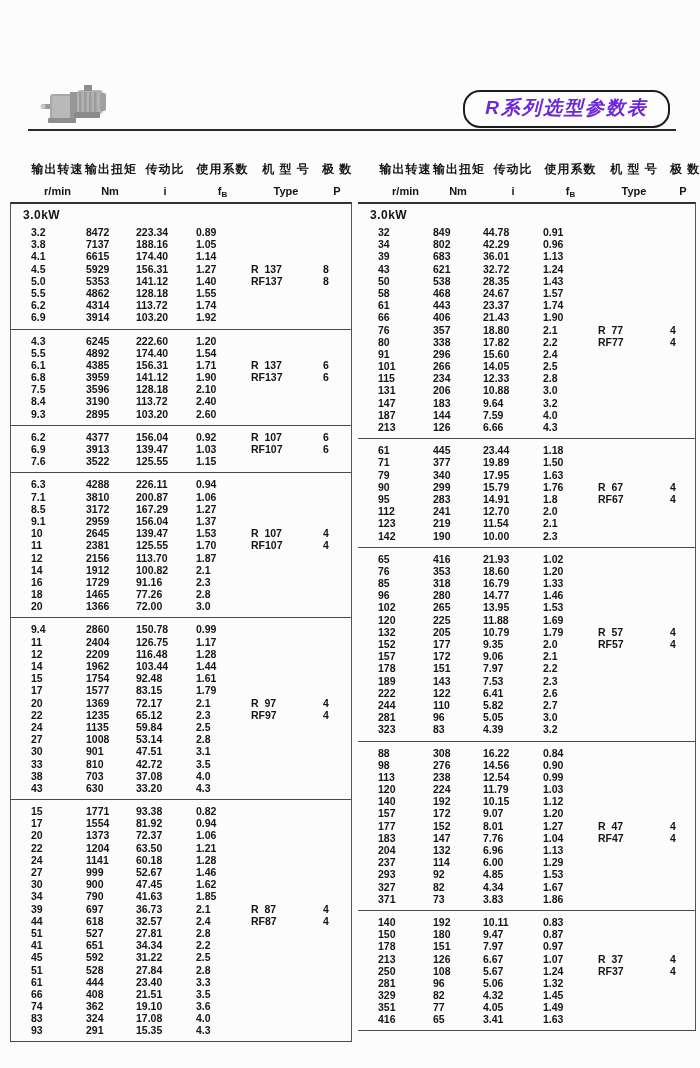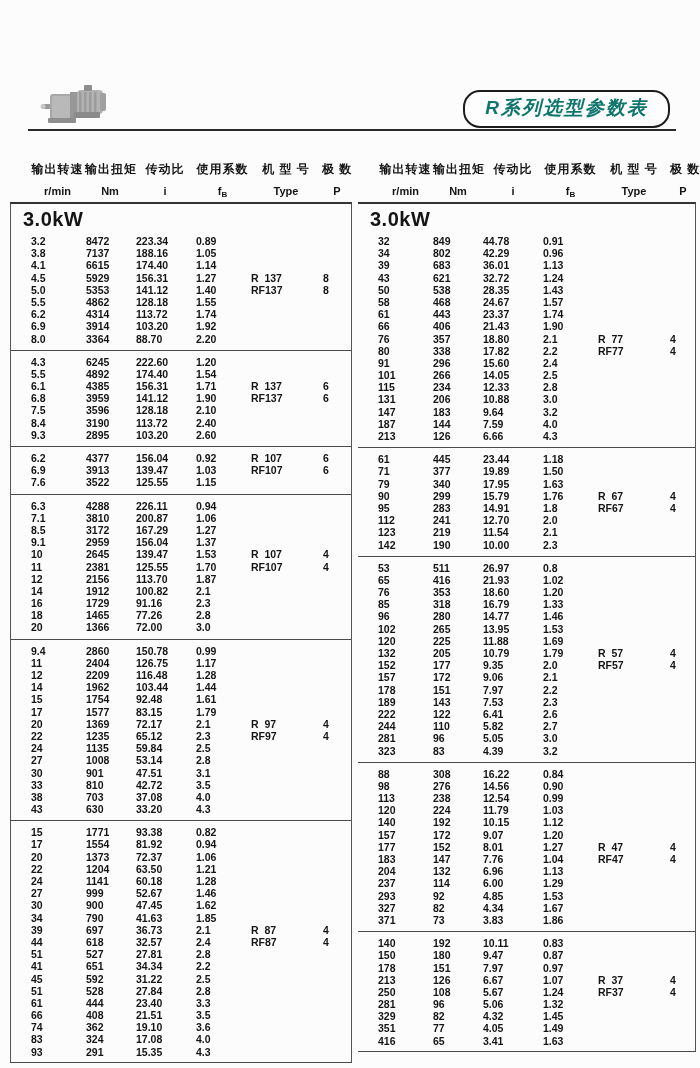--- a/index.html
+++ b/index.html
@@ -8,21 +8,21 @@
     background:#fcfcfc;color:#141414;
     font-family:"Liberation Sans","DejaVu Sans",sans-serif;
     -webkit-font-smoothing:antialiased;
   }
   .motor{position:absolute;left:40px;top:82px;width:76px;height:48px;}
   .title-badge{
     position:absolute;right:30px;top:90px;
     border:2px solid #1c1c1c;border-radius:17px;
     padding:3px 20px 5px 20px;
     font-size:19px;font-weight:bold;font-style:italic;letter-spacing:2px;
-    color:#0f766e;background:#fdfdfd;white-space:nowrap;
+    color:#6d28d9;background:#fdfdfd;white-space:nowrap;
   }
   .page-rule{position:absolute;top:129px;left:28px;right:24px;height:2px;background:#2a2a2a;}
   .tables-wrap{position:absolute;top:158px;left:10px;display:flex;gap:6px;}
   .tcol{width:342px;}
   .tcol.right{width:338px;}
   .thead{padding-left:0;}
   .hrow{
     display:grid;grid-template-columns:55px 50px 60px 55px 72px 1fr;
     padding-left:20px;height:22px;line-height:22px;
   }
@@ -30,21 +30,21 @@
   .hrow.zh .hc{font-size:12px;letter-spacing:1px;}
   .hrow.un .hc{font-size:11px;}
   .sub{font-size:8px;vertical-align:-2px;}
   .tbody{
     border-top:2px solid #333;
     border-bottom:1.5px solid #4a4a4a;
     padding-bottom:3px;
   }
   .tcol.left .tbody{border-left:1px solid #555;border-right:1px solid #555;}
   .tcol.right .tbody{border-right:1px solid #555;}
-  .kw{font-size:20px;font-weight:bold;padding:4px 0 3px 12px;letter-spacing:0.5px;}
+  .kw{font-size:12px;font-weight:bold;padding:4px 0 3px 12px;letter-spacing:0.5px;}
   .grp{padding:1px 0;}
   .sep{border:none;border-top:1px solid #4a4a4a;margin:4px 0;}
   .row{
     display:grid;grid-template-columns:55px 50px 60px 55px 72px 1fr;
     padding-left:20px;height:12.2px;line-height:12.2px;
     font-size:10.5px;font-weight:bold;white-space:pre;
   }
   .row .cell{text-align:left;}
 </style>
 </head>
@@ -99,21 +99,20 @@
       <div>
           <div class="grp">
             <div class="row"><div class="cell speed">3.2</div><div class="cell torque">8472</div><div class="cell ratio">223.34</div><div class="cell factor">0.89</div><div class="cell type"></div><div class="cell poles"></div></div>
             <div class="row"><div class="cell speed">3.8</div><div class="cell torque">7137</div><div class="cell ratio">188.16</div><div class="cell factor">1.05</div><div class="cell type"></div><div class="cell poles"></div></div>
             <div class="row"><div class="cell speed">4.1</div><div class="cell torque">6615</div><div class="cell ratio">174.40</div><div class="cell factor">1.14</div><div class="cell type"></div><div class="cell poles"></div></div>
             <div class="row"><div class="cell speed">4.5</div><div class="cell torque">5929</div><div class="cell ratio">156.31</div><div class="cell factor">1.27</div><div class="cell type">R  137</div><div class="cell poles">8</div></div>
             <div class="row"><div class="cell speed">5.0</div><div class="cell torque">5353</div><div class="cell ratio">141.12</div><div class="cell factor">1.40</div><div class="cell type">RF137</div><div class="cell poles">8</div></div>
             <div class="row"><div class="cell speed">5.5</div><div class="cell torque">4862</div><div class="cell ratio">128.18</div><div class="cell factor">1.55</div><div class="cell type"></div><div class="cell poles"></div></div>
             <div class="row"><div class="cell speed">6.2</div><div class="cell torque">4314</div><div class="cell ratio">113.72</div><div class="cell factor">1.74</div><div class="cell type"></div><div class="cell poles"></div></div>
             <div class="row"><div class="cell speed">6.9</div><div class="cell torque">3914</div><div class="cell ratio">103.20</div><div class="cell factor">1.92</div><div class="cell type"></div><div class="cell poles"></div></div>
-            <div class="row"><div class="cell speed">8.0</div><div class="cell torque">3364</div><div class="cell ratio">88.70</div><div class="cell factor">2.20</div><div class="cell type"></div><div class="cell poles"></div></div>
           </div>
           <hr class="sep">
           <div class="grp">
             <div class="row"><div class="cell speed">4.3</div><div class="cell torque">6245</div><div class="cell ratio">222.60</div><div class="cell factor">1.20</div><div class="cell type"></div><div class="cell poles"></div></div>
             <div class="row"><div class="cell speed">5.5</div><div class="cell torque">4892</div><div class="cell ratio">174.40</div><div class="cell factor">1.54</div><div class="cell type"></div><div class="cell poles"></div></div>
             <div class="row"><div class="cell speed">6.1</div><div class="cell torque">4385</div><div class="cell ratio">156.31</div><div class="cell factor">1.71</div><div class="cell type">R  137</div><div class="cell poles">6</div></div>
             <div class="row"><div class="cell speed">6.8</div><div class="cell torque">3959</div><div class="cell ratio">141.12</div><div class="cell factor">1.90</div><div class="cell type">RF137</div><div class="cell poles">6</div></div>
             <div class="row"><div class="cell speed">7.5</div><div class="cell torque">3596</div><div class="cell ratio">128.18</div><div class="cell factor">2.10</div><div class="cell type"></div><div class="cell poles"></div></div>
             <div class="row"><div class="cell speed">8.4</div><div class="cell torque">3190</div><div class="cell ratio">113.72</div><div class="cell factor">2.40</div><div class="cell type"></div><div class="cell poles"></div></div>
             <div class="row"><div class="cell speed">9.3</div><div class="cell torque">2895</div><div class="cell ratio">103.20</div><div class="cell factor">2.60</div><div class="cell type"></div><div class="cell poles"></div></div>
@@ -228,21 +227,20 @@
             <div class="row"><div class="cell speed">71</div><div class="cell torque">377</div><div class="cell ratio">19.89</div><div class="cell factor">1.50</div><div class="cell type"></div><div class="cell poles"></div></div>
             <div class="row"><div class="cell speed">79</div><div class="cell torque">340</div><div class="cell ratio">17.95</div><div class="cell factor">1.63</div><div class="cell type"></div><div class="cell poles"></div></div>
             <div class="row"><div class="cell speed">90</div><div class="cell torque">299</div><div class="cell ratio">15.79</div><div class="cell factor">1.76</div><div class="cell type">R  67</div><div class="cell poles">4</div></div>
             <div class="row"><div class="cell speed">95</div><div class="cell torque">283</div><div class="cell ratio">14.91</div><div class="cell factor">1.8</div><div class="cell type">RF67</div><div class="cell poles">4</div></div>
             <div class="row"><div class="cell speed">112</div><div class="cell torque">241</div><div class="cell ratio">12.70</div><div class="cell factor">2.0</div><div class="cell type"></div><div class="cell poles"></div></div>
             <div class="row"><div class="cell speed">123</div><div class="cell torque">219</div><div class="cell ratio">11.54</div><div class="cell factor">2.1</div><div class="cell type"></div><div class="cell poles"></div></div>
             <div class="row"><div class="cell speed">142</div><div class="cell torque">190</div><div class="cell ratio">10.00</div><div class="cell factor">2.3</div><div class="cell type"></div><div class="cell poles"></div></div>
           </div>
           <hr class="sep">
           <div class="grp">
-            <div class="row"><div class="cell speed">53</div><div class="cell torque">511</div><div class="cell ratio">26.97</div><div class="cell factor">0.8</div><div class="cell type"></div><div class="cell poles"></div></div>
             <div class="row"><div class="cell speed">65</div><div class="cell torque">416</div><div class="cell ratio">21.93</div><div class="cell factor">1.02</div><div class="cell type"></div><div class="cell poles"></div></div>
             <div class="row"><div class="cell speed">76</div><div class="cell torque">353</div><div class="cell ratio">18.60</div><div class="cell factor">1.20</div><div class="cell type"></div><div class="cell poles"></div></div>
             <div class="row"><div class="cell speed">85</div><div class="cell torque">318</div><div class="cell ratio">16.79</div><div class="cell factor">1.33</div><div class="cell type"></div><div class="cell poles"></div></div>
             <div class="row"><div class="cell speed">96</div><div class="cell torque">280</div><div class="cell ratio">14.77</div><div class="cell factor">1.46</div><div class="cell type"></div><div class="cell poles"></div></div>
             <div class="row"><div class="cell speed">102</div><div class="cell torque">265</div><div class="cell ratio">13.95</div><div class="cell factor">1.53</div><div class="cell type"></div><div class="cell poles"></div></div>
             <div class="row"><div class="cell speed">120</div><div class="cell torque">225</div><div class="cell ratio">11.88</div><div class="cell factor">1.69</div><div class="cell type"></div><div class="cell poles"></div></div>
             <div class="row"><div class="cell speed">132</div><div class="cell torque">205</div><div class="cell ratio">10.79</div><div class="cell factor">1.79</div><div class="cell type">R  57</div><div class="cell poles">4</div></div>
             <div class="row"><div class="cell speed">152</div><div class="cell torque">177</div><div class="cell ratio">9.35</div><div class="cell factor">2.0</div><div class="cell type">RF57</div><div class="cell poles">4</div></div>
             <div class="row"><div class="cell speed">157</div><div class="cell torque">172</div><div class="cell ratio">9.06</div><div class="cell factor">2.1</div><div class="cell type"></div><div class="cell poles"></div></div>
             <div class="row"><div class="cell speed">178</div><div class="cell torque">151</div><div class="cell ratio">7.97</div><div class="cell factor">2.2</div><div class="cell type"></div><div class="cell poles"></div></div>

